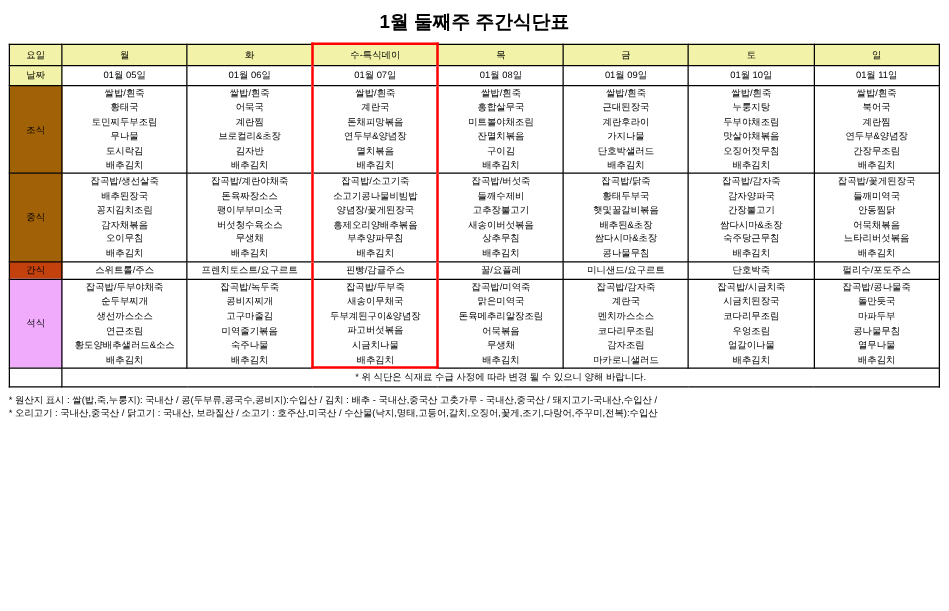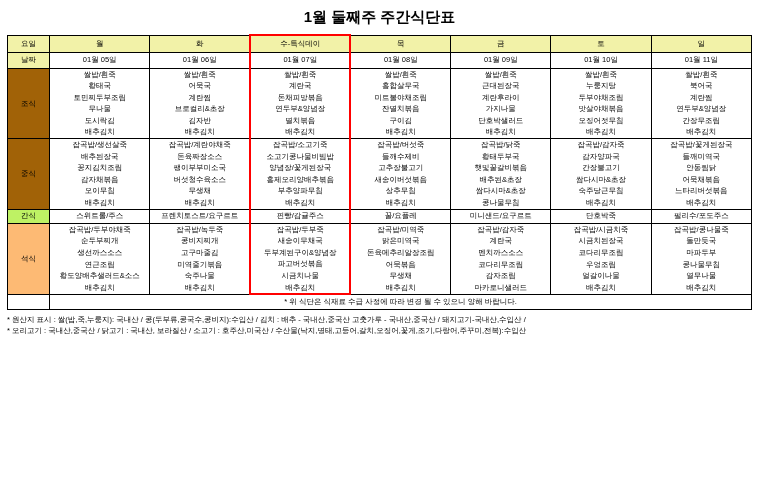--- a/index.html
+++ b/index.html
@@ -69,22 +69,22 @@
   }
 
   .rowlabel {
     font-weight: bold;
     font-size: 9px;
     color: #000;
     width: 42px;
   }
   .lbl-breakfast { background: #a16207; }
   .lbl-lunch { background: #a16207; }
-  .lbl-snack { background: #bef264; }
-  .lbl-dinner { background: #fdba74; margin-top: 24px; }
+  .lbl-snack { background: #c2410c; }
+  .lbl-dinner { background: #f0abfc; margin-top: 24px; }
 
   .cell-list {
     padding: 2px 1px 2px 1px;
   }
   .cell-list div {
     white-space: nowrap;
     overflow: hidden;
     font-size: 7.5px;
     line-height: 11.6px;
   }

